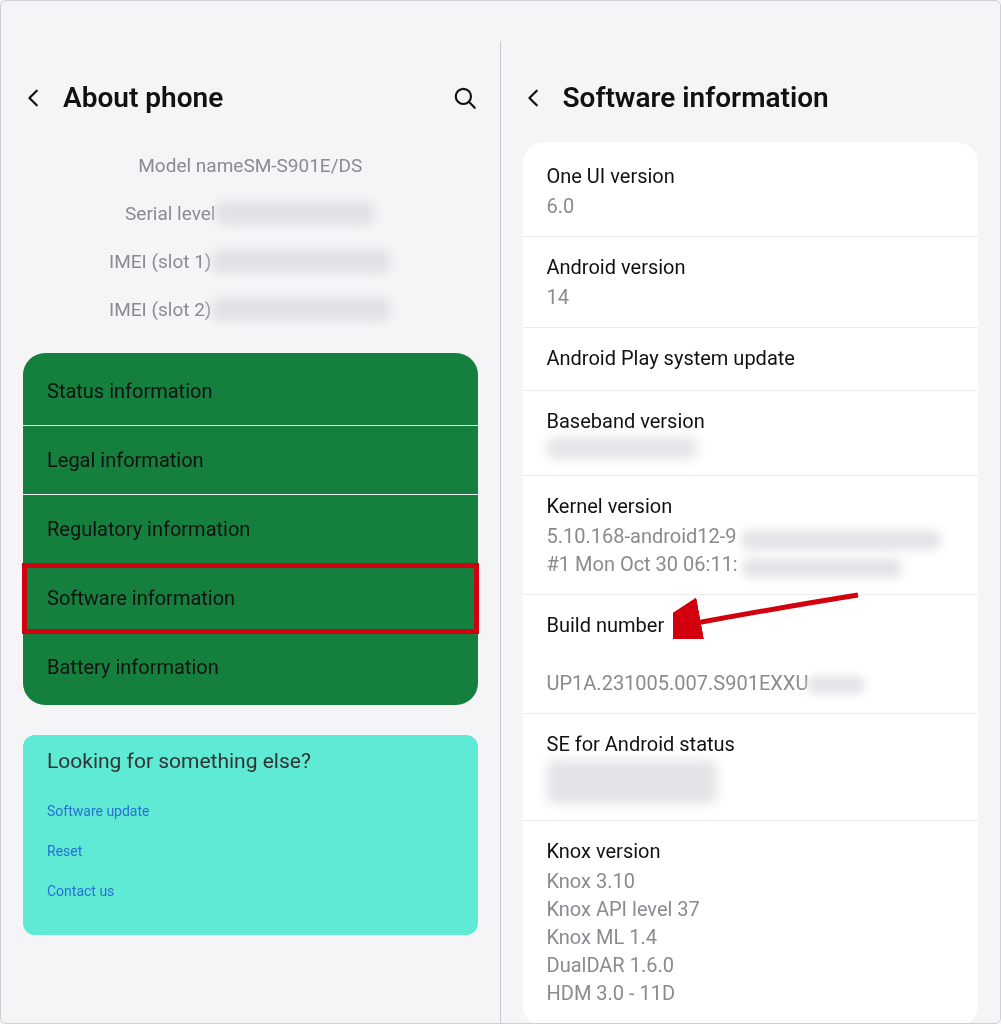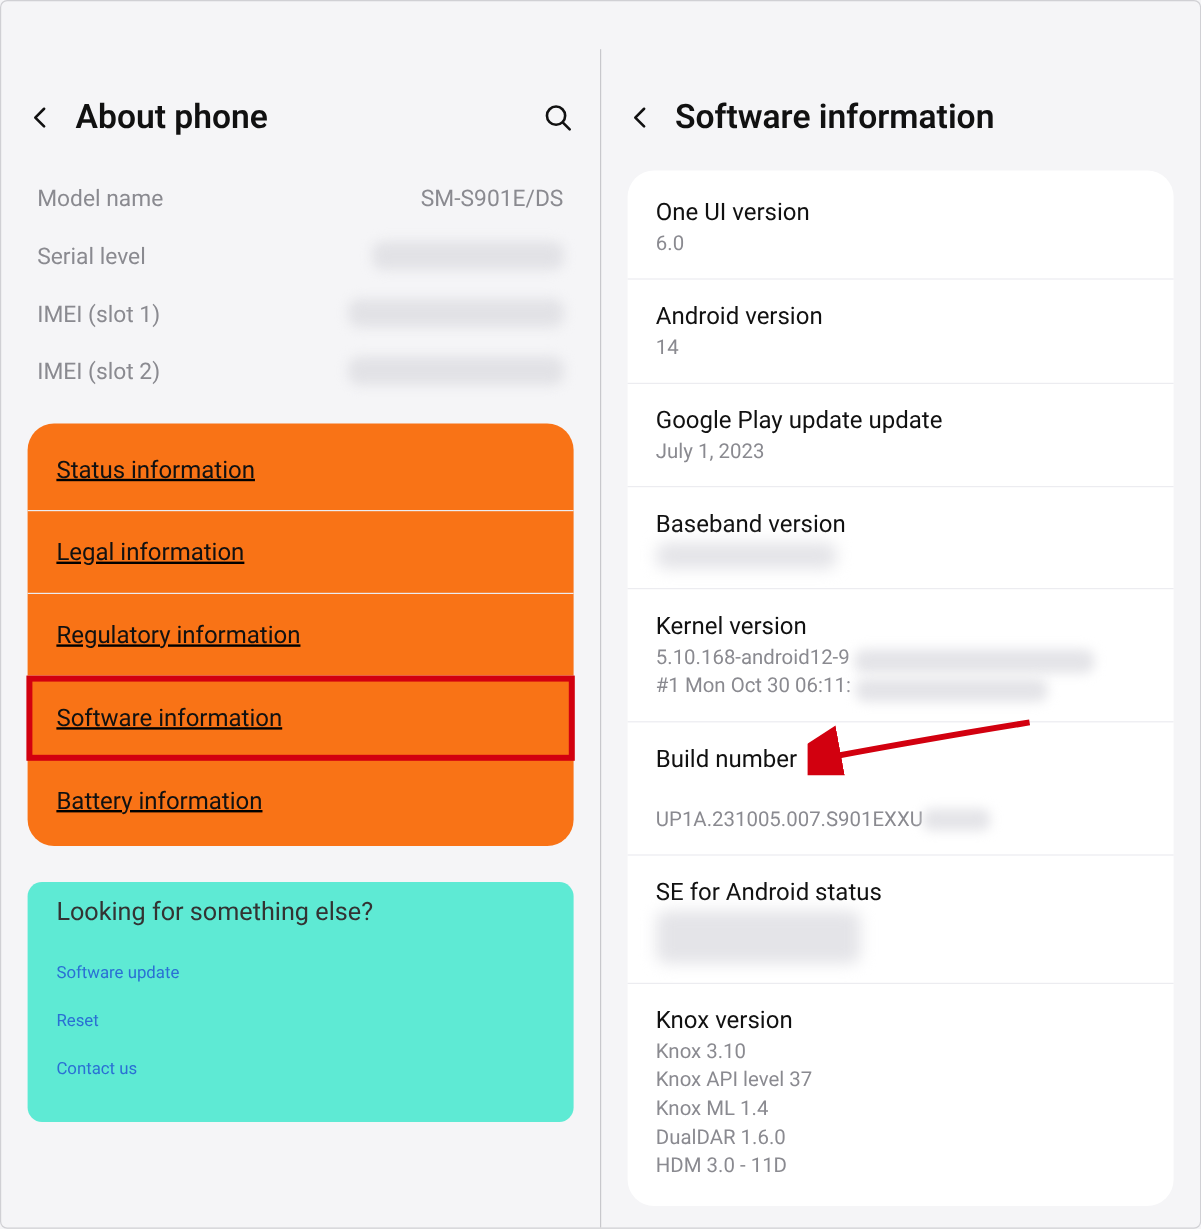--- a/index.html
+++ b/index.html
@@ -31,39 +31,38 @@
   .header-title {
     font-size: 28px;
     font-weight: 650;
     color: #111;
     flex: 1;
   }
   .back-icon svg, .search-icon svg { display: block; }
   .back-icon, .search-icon { cursor: pointer; }
   .info-row {
     display: flex;
-    justify-content: space-between;
+    justify-content: center;
     align-items: center;
     padding: 12px 8px;
   }
   .info-label { font-size: 19px; color: #8a8a90; }
   .info-value { font-size: 19px; color: #8a8a90; }
   .blur-box {
     background: #e2e2e6;
     border-radius: 10px;
     filter: blur(5px);
     height: 24px;
     width: 160px;
   }
   .card {
-    background: #f97316;
+    background: #15803d;
     border-radius: 22px;
     margin-top: 20px;
     padding: 4px 0;
-    text-decoration: underline;
   }
   .card-item {
     padding: 22px 24px;
     font-size: 20px;
     color: #111;
     border-bottom: 1px solid #ececf0;
     cursor: pointer;
   }
   .card-item:last-child { border-bottom: none; }
   .highlight {
@@ -100,21 +99,21 @@
     border-bottom: 1px solid #ececf0;
     position: relative;
   }
   .sw-item:last-child { border-bottom: none; }
   .sw-label {
     font-size: 20px;
     color: #111;
     margin-bottom: 4px;
   }
   .sw-value {
-    font-size: 17px;
+    font-size: 20px;
     color: #8a8a90;
     line-height: 1.4;
     white-space: pre-line;
   }
   .sw-blur {
     background: #e4e4e8;
     border-radius: 8px;
     filter: blur(6px);
     height: 22px;
     width: 150px;
@@ -210,22 +209,21 @@
   <div class="sw-card">
     <div class="sw-item">
       <div class="sw-label">One UI version</div>
       <div class="sw-value">6.0</div>
     </div>
     <div class="sw-item">
       <div class="sw-label">Android version</div>
       <div class="sw-value">14</div>
     </div>
     <div class="sw-item">
-      <div class="sw-label">Google Play update update</div>
-      <div class="sw-value">July 1, 2023</div>
+      <div class="sw-label">Android Play system update</div>
     </div>
     <div class="sw-item">
       <div class="sw-label">Baseband version</div>
       <div class="sw-blur"></div>
     </div>
     <div class="sw-item">
       <div class="sw-label">Kernel version</div>
       <div class="kernel-row">
         <span class="sw-value">5.10.168-android12-9</span>
         <span class="kernel-blur"></span>

